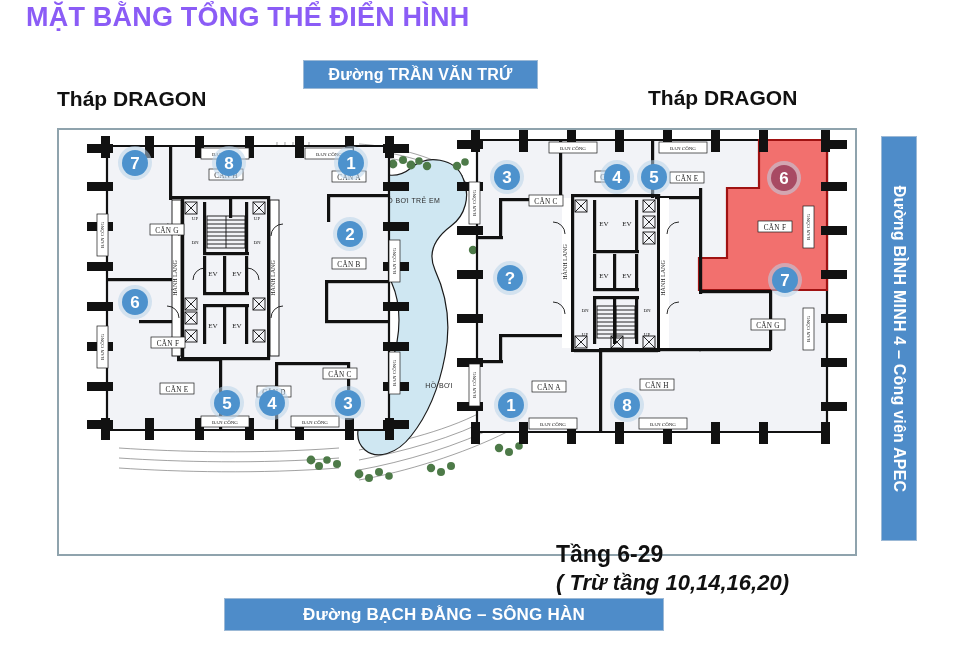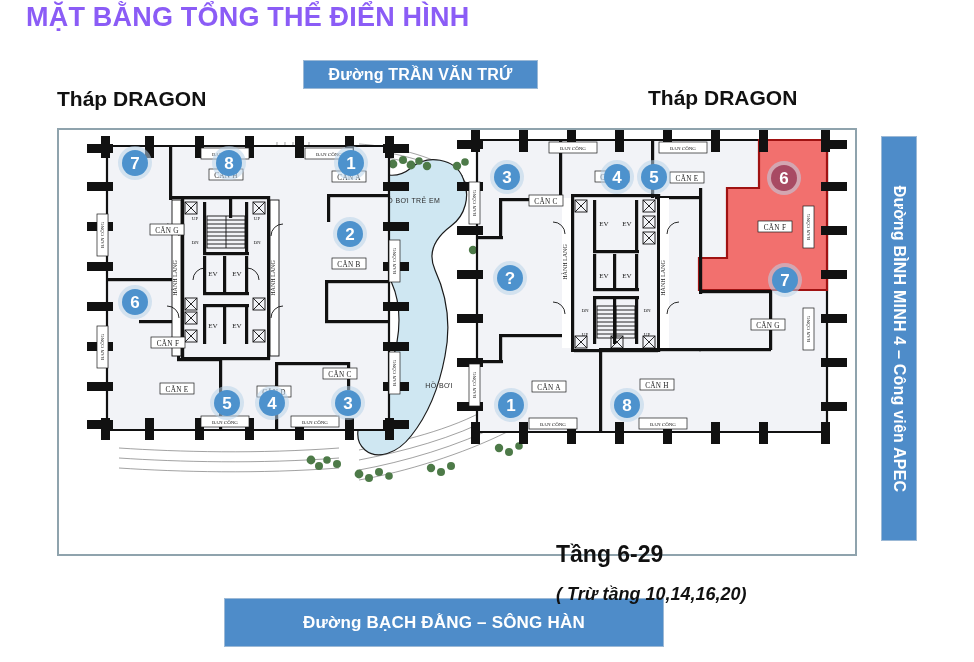--- a/index.html
+++ b/index.html
@@ -28,21 +28,21 @@
     font-weight: 700;
     display: flex; align-items: center; justify-content: center;
     text-align: center;
     letter-spacing: 0.2px;
   }
   #banner-top {
     left: 303px; top: 60px; width: 235px; height: 29px;
     font-size: 16px;
   }
   #banner-bottom {
-    left: 224px; top: 598px; width: 440px; height: 49px;
+    left: 224px; top: 598px; width: 440px; height: 33px;
     font-size: 17px;
   }
   #banner-right {
     left: 881px; top: 136px; width: 36px; height: 405px;
     font-size: 16px;
   }
   #banner-right .vtext {
     transform: rotate(90deg);
     white-space: nowrap;
     transform-origin: center center;
@@ -68,22 +68,22 @@
 
   
   #floor-caption {
     position: absolute; left: 556px; top: 542px;
     width: 310px; text-align: left; color: #111;
   }
   #floor-caption .main {
     font-size: 23px; font-weight: 700; display: block; line-height: 1.1;
   }
   #floor-caption .sub {
-    font-size: 18px; font-weight: 700; font-style: italic;
-    display: block; line-height: 1.25; margin-top: 16px;
+    font-size: 22px; font-weight: 700; font-style: italic;
+    display: block; line-height: 1.25; margin-top: 2px;
   }
 
   
   #plan-svg { display:block; width: 796px; height: 424px; }
 
   
   .badge-circle { fill: #4d92cd; }
   .badge-circle-ring { fill: #b9d4ea; opacity: .55; }
   .badge-circle-red { fill: #a84a63; }
   .badge-text { fill: #ffffff; font-family: "Liberation Sans", sans-serif;

